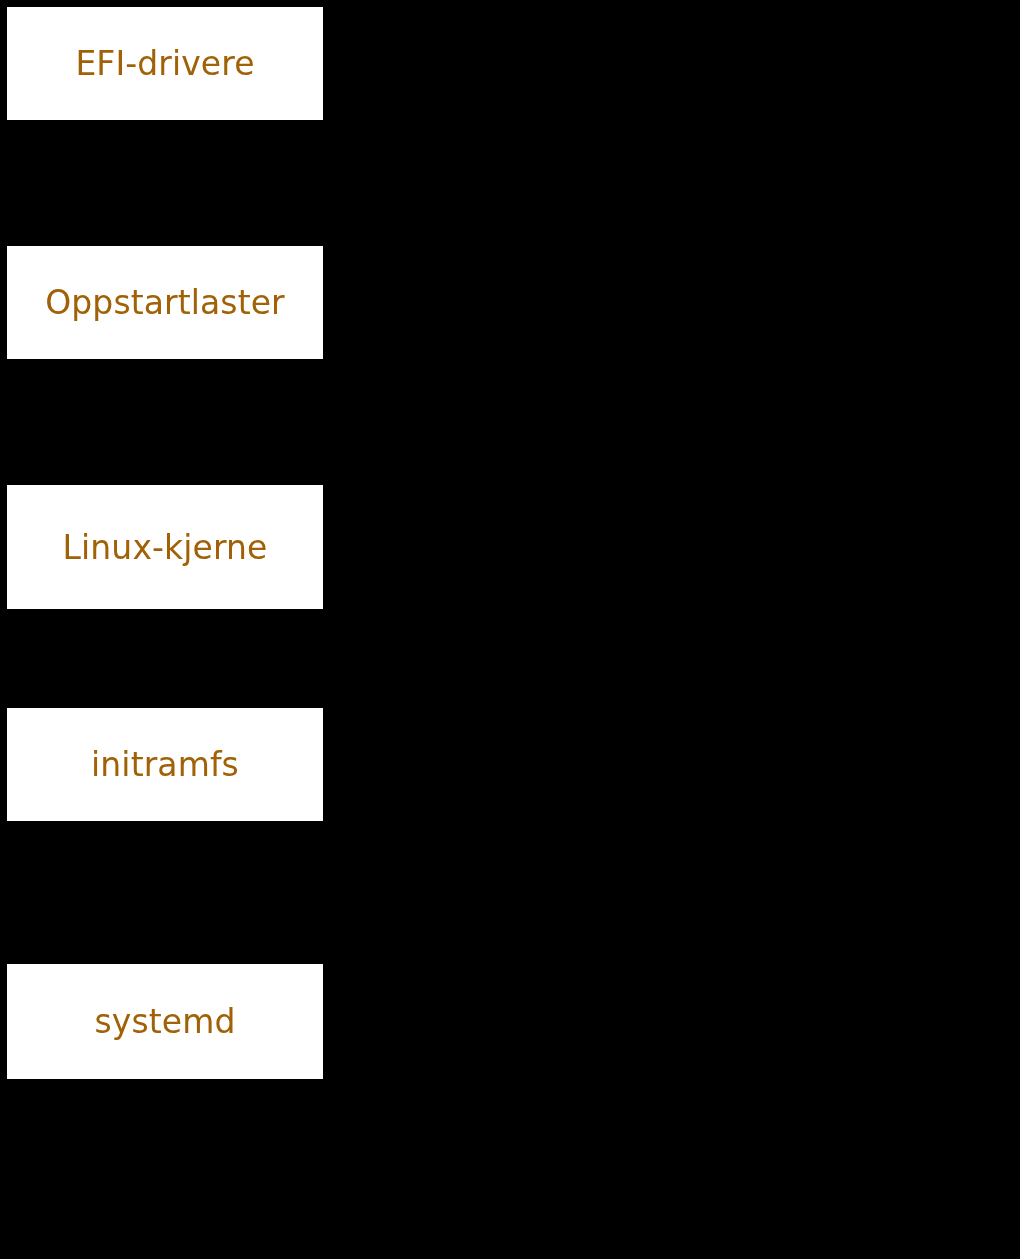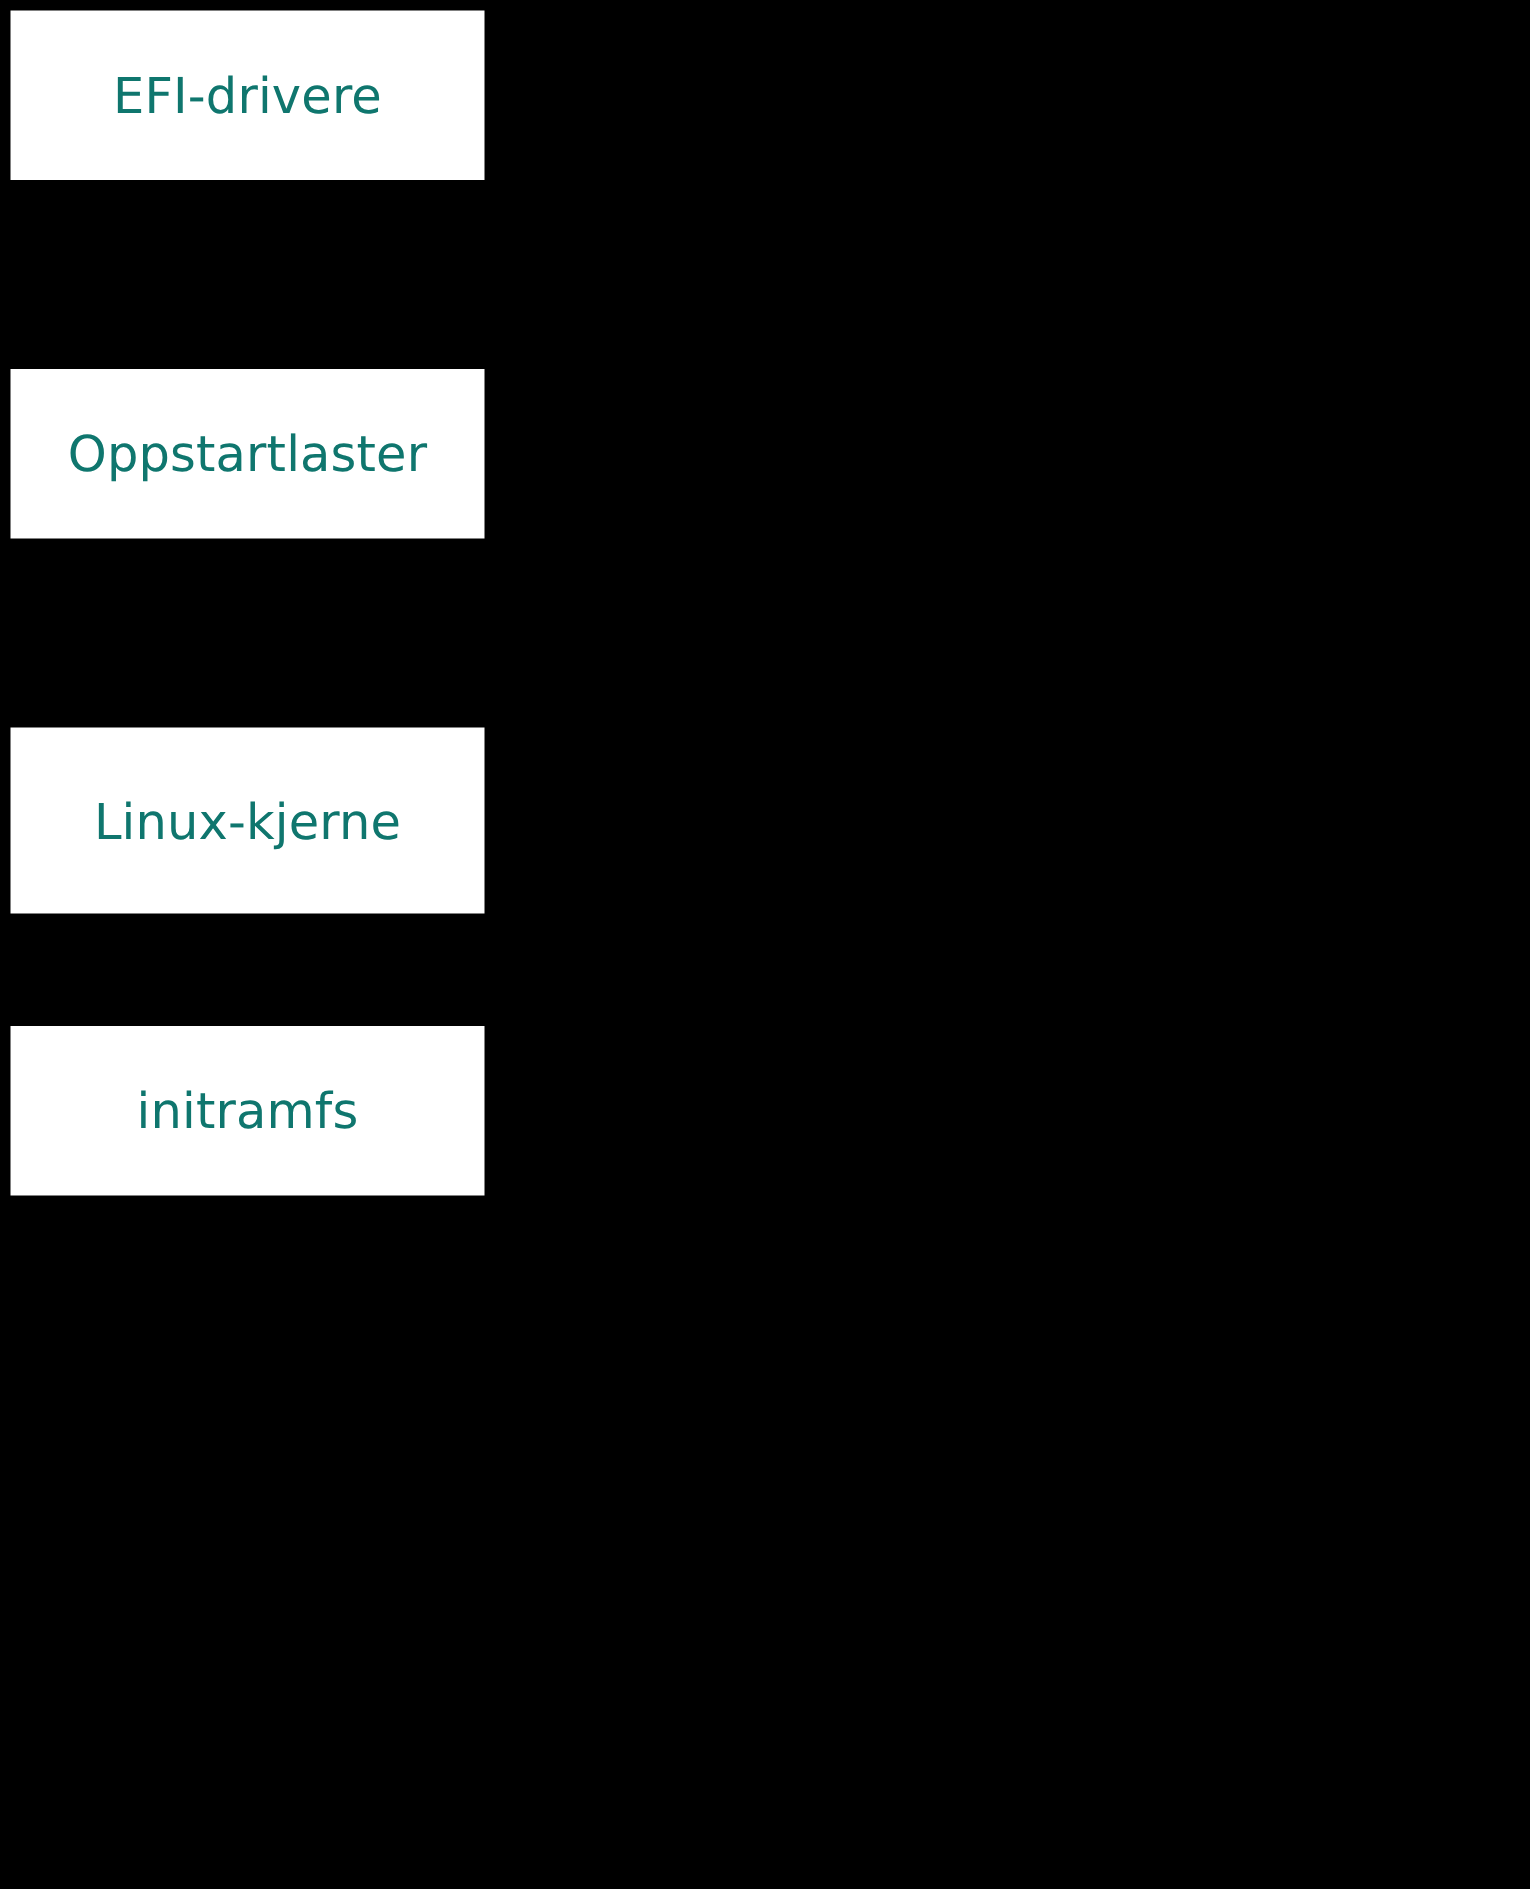--- a/index.html
+++ b/index.html
@@ -23,21 +23,21 @@
     display: flex;
     align-items: center;
     justify-content: center;
     box-sizing: border-box;
     line-height: 1;
   }
   .node-label {
     font-size: 33px;
     font-weight: 400;
     letter-spacing: 0.1px;
-    color: #0f766e;
+    color: #a16207;
     white-space: nowrap;
     text-align: center;
   }
 </style>
 </head>
 <body>
 
 <div id="canvas" style="background: rgb(0, 0, 0);">
 
   <div class="node" id="node-0" style="left: 7px; top: 7px; width: 316px; height: 113px; background: rgb(255, 255, 255); color: rgb(16, 16, 16);">
@@ -45,18 +45,21 @@
   </div>
 
   <div class="node" id="node-1" style="left: 7px; top: 246px; width: 316px; height: 113px; background: rgb(255, 255, 255); color: rgb(16, 16, 16);">
     <span class="node-label">Oppstartlaster</span>
   </div>
 
   <div class="node" id="node-2" style="left: 7px; top: 485px; width: 316px; height: 124px; background: rgb(255, 255, 255); color: rgb(16, 16, 16);">
     <span class="node-label">Linux-kjerne</span>
   </div>
 
-  <div class="node" id="node-3" style="left: 7px; top: 684px; width: 316px; height: 113px; background: rgb(255, 255, 255); color: rgb(16, 16, 16);">
+  <div class="node" id="node-3" style="left: 7px; top: 708px; width: 316px; height: 113px; background: rgb(255, 255, 255); color: rgb(16, 16, 16);">
     <span class="node-label">initramfs</span>
   </div>
 
+  <div class="node" id="node-4" style="left: 7px; top: 964px; width: 316px; height: 115px; background: rgb(255, 255, 255); color: rgb(16, 16, 16);">
+    <span class="node-label">systemd</span>
+  </div>
 
 </div>
 
 </body></html>

